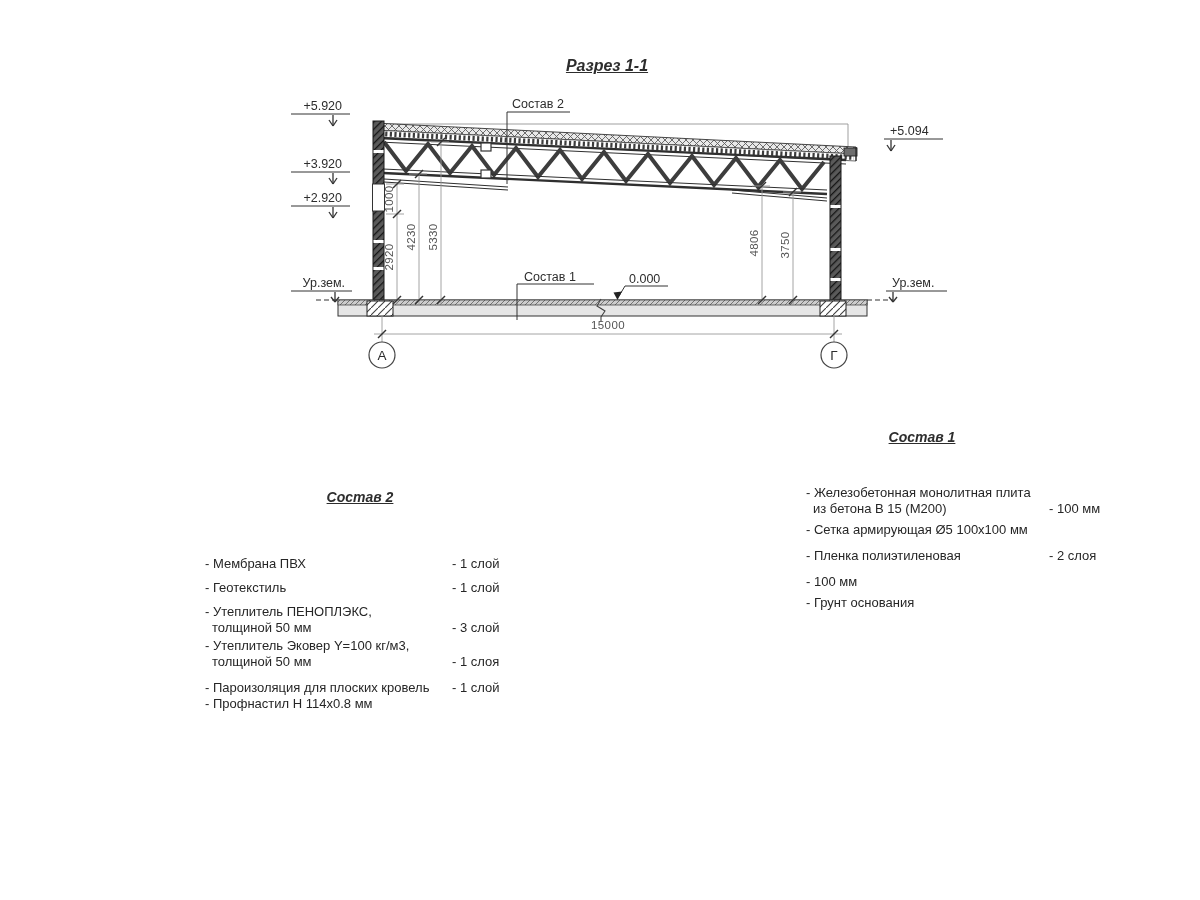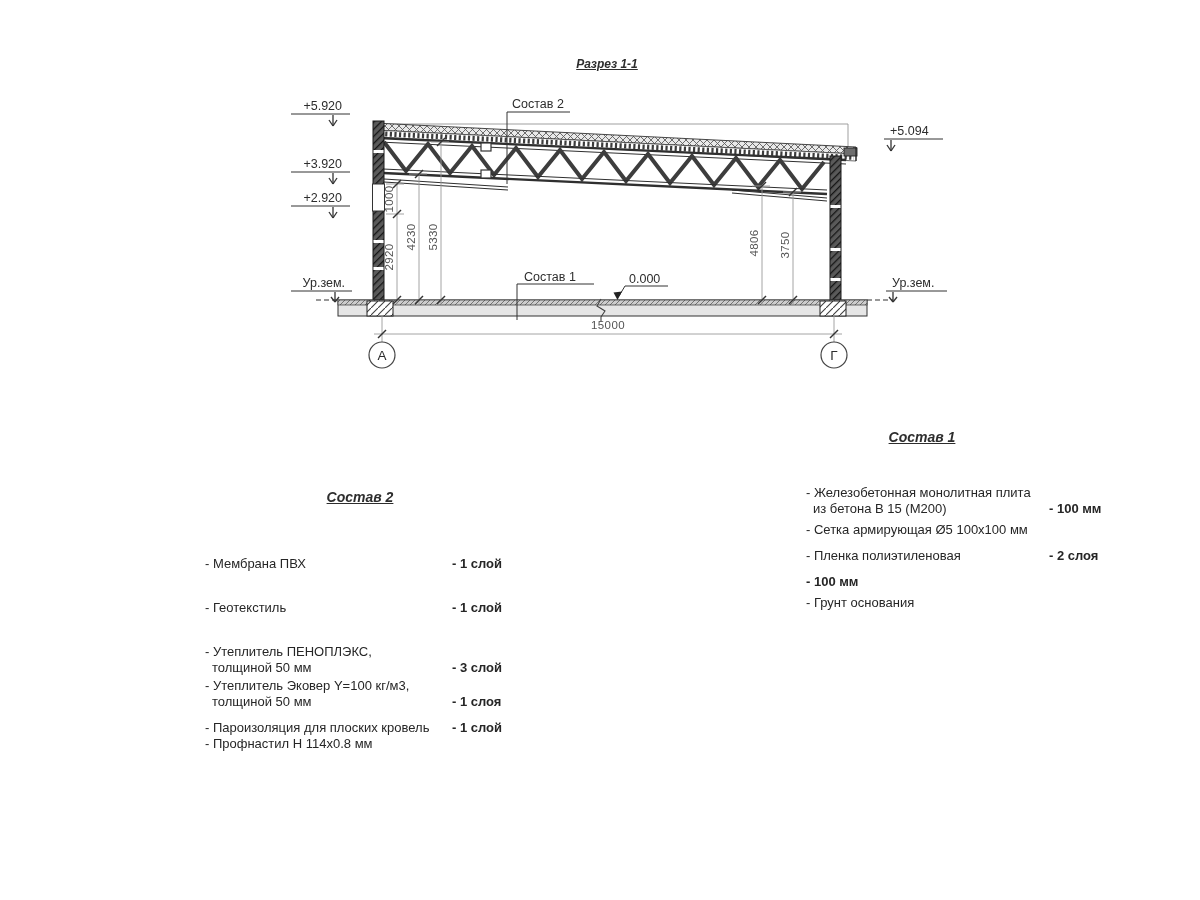--- a/index.html
+++ b/index.html
@@ -1,31 +1,31 @@
 <!DOCTYPE html>
 <html><head>
 <meta charset="utf-8">
 <style>
   html,body{margin:0;padding:0;background:#fff;}
   .canvas{position:relative;width:1200px;height:900px;background:#ffffff;overflow:hidden;
           font-family:"Liberation Sans","DejaVu Sans",sans-serif;color:#2b2b2b;}
   .title{position:absolute;left:457px;top:57px;width:300px;text-align:center;
-         font-size:12px;font-style:italic;font-weight:600;text-decoration:underline;color:#2d2d2d;}
+         font-size:16px;font-style:italic;font-weight:600;text-decoration:underline;color:#2d2d2d;}
   .list-heading{position:absolute;text-align:center;font-size:14px;font-style:italic;
                 font-weight:600;text-decoration:underline;color:#2d2d2d;}
   .hd-s2{left:205px;top:489px;width:310px;}
   .hd-s1{left:770px;top:429px;width:304px;}
   .mat-list{position:absolute;font-size:13px;line-height:16px;color:#262626;}
   .list-s2{left:205px;top:556px;width:420px;}
   .list-s1{left:806px;top:485px;width:400px;}
   .li-row{display:flex;align-items:flex-end;}
   .list-s2 .li-name{width:247px;flex:none;}
   .list-s1 .li-name{width:243px;flex:none;}
-  .li-qty{white-space:nowrap;font-weight:bold;}
-  .mt15{margin-top:28px}.mt10{margin-top:2px}.mt14{margin-top:10px}
+  .li-qty{white-space:nowrap;}
+  .mt15{margin-top:8px}.mt10{margin-top:2px}.mt14{margin-top:10px}
   .mt16{}.mt13{margin-top:5px}
   svg text{font-family:"Liberation Sans","DejaVu Sans",sans-serif;}
   .lvl{font-size:12.5px;fill:#2d2d2d;}
   .dimtxt{font-size:11.5px;fill:#555;letter-spacing:.4px;}
   .axtxt{font-size:13.5px;fill:#2d2d2d;}
   .callout{font-size:12.5px;fill:#2d2d2d;}
 </style>
 </head>
 <body>
 

